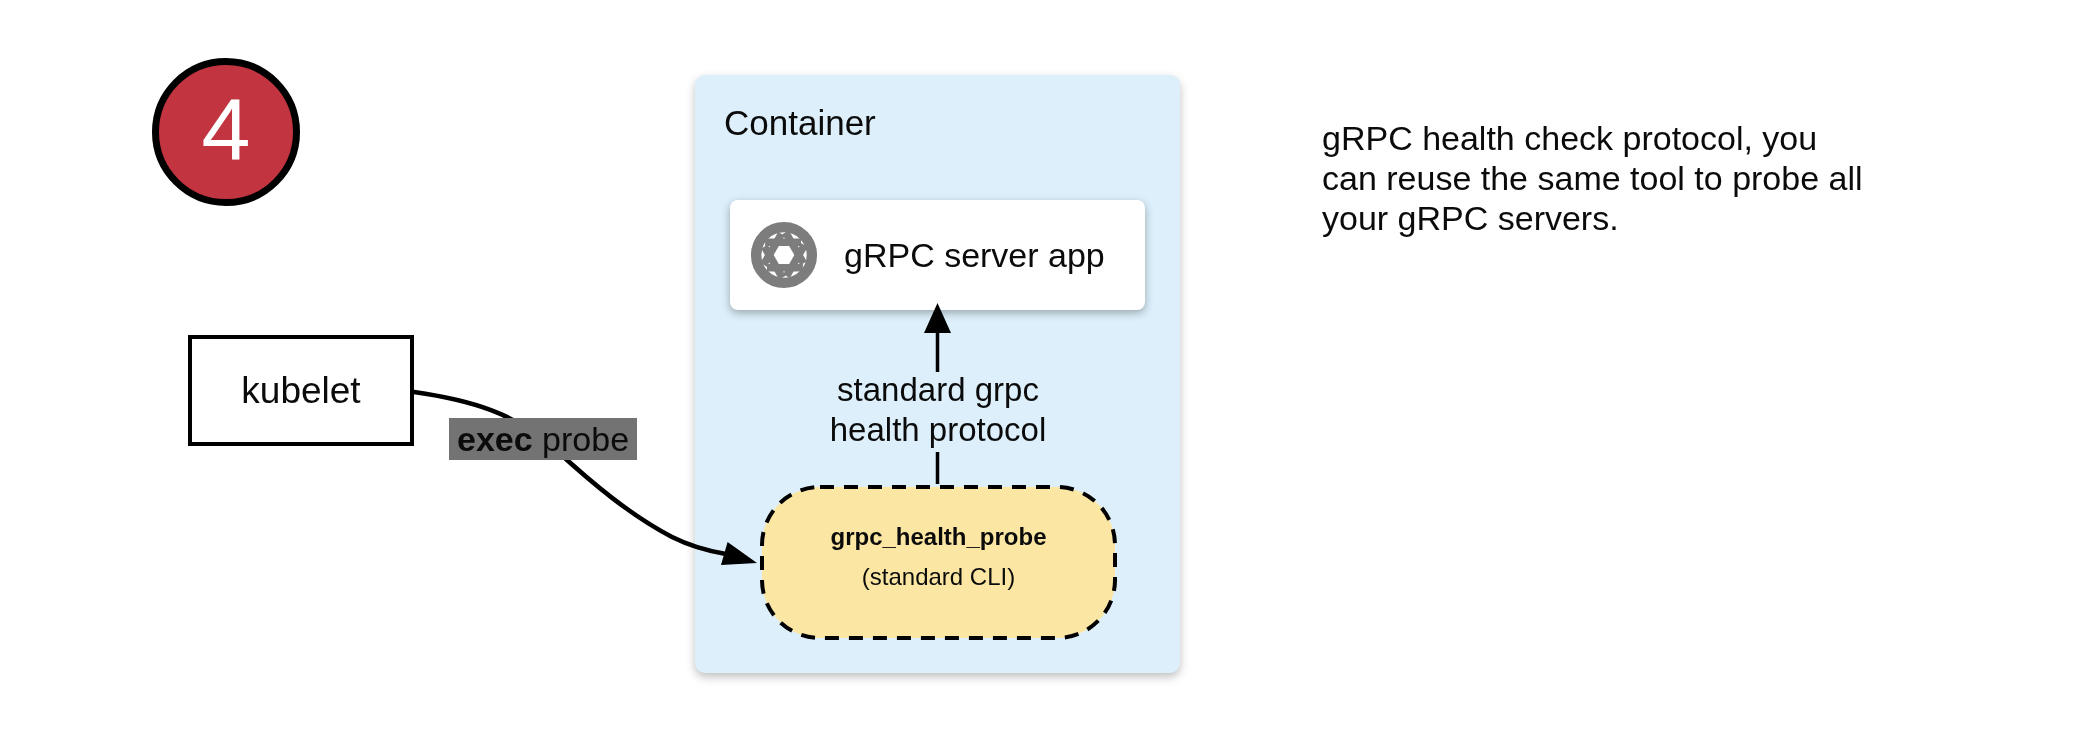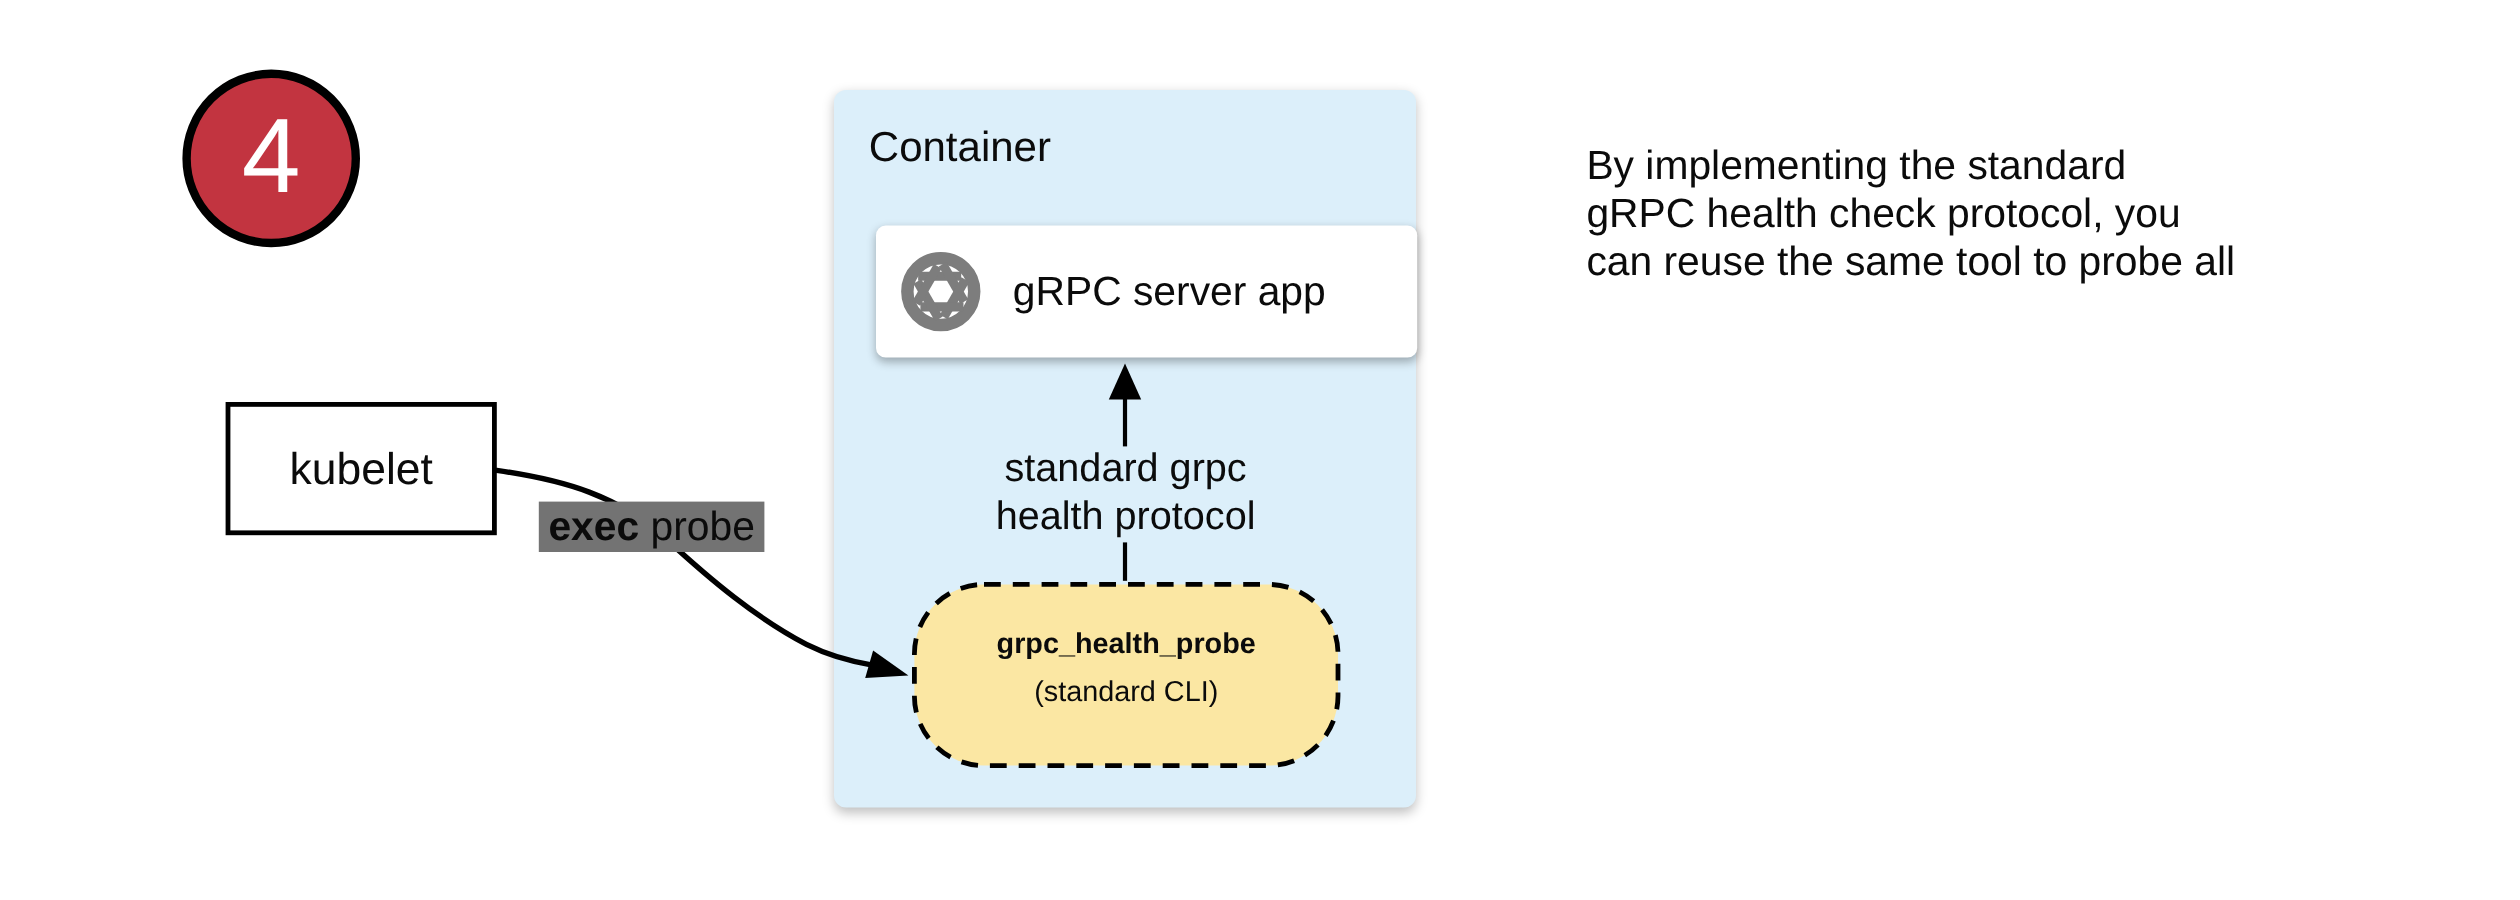--- a/index.html
+++ b/index.html
@@ -35,21 +35,21 @@
   
   .containerbox{
     left:695px;top:75px;width:485px;height:598px;border-radius:10px;
     background:var(--container-blue);
     box-shadow:0 4px 10px rgba(0,0,0,0.25);
   }
   .container-title{left:724px;top:105px;font-size:35px;line-height:35px;}
 
   
   .server-card{
-    left:730px;top:188px;width:451px;height:110px;background:#fff;border-radius:8px;
+    left:730px;top:200px;width:415px;height:110px;background:#fff;border-radius:8px;
     box-shadow:0 3px 8px rgba(0,0,0,0.30);
     display:flex;align-items:center;padding-left:20px;text-align:center;
   }
   .server-card .icon{width:68px;height:68px;flex:0 0 auto;}
   .server-card .lbl{font-size:34px;margin-left:26px;white-space:nowrap;}
 
   
   .overlay{left:0;top:0;width:2100px;height:750px;pointer-events:none;}
   .stroke{stroke:#000;fill:none;}
   .fillink{fill:#000;}
@@ -124,16 +124,16 @@
   <div>standard grpc</div>
   <div>health protocol</div>
 </div>
 
 <div class="abs pill-text">
   <div class="pill-title">grpc_health_probe</div>
   <div>(standard CLI)</div>
 </div>
 
 <div class="abs note">
-  <div>By implementing the standard</div>
   <div>gRPC health check protocol, you</div>
   <div>can reuse the same tool to probe all</div>
+  <div>your gRPC servers.</div>
 </div>
 
 </body></html>

